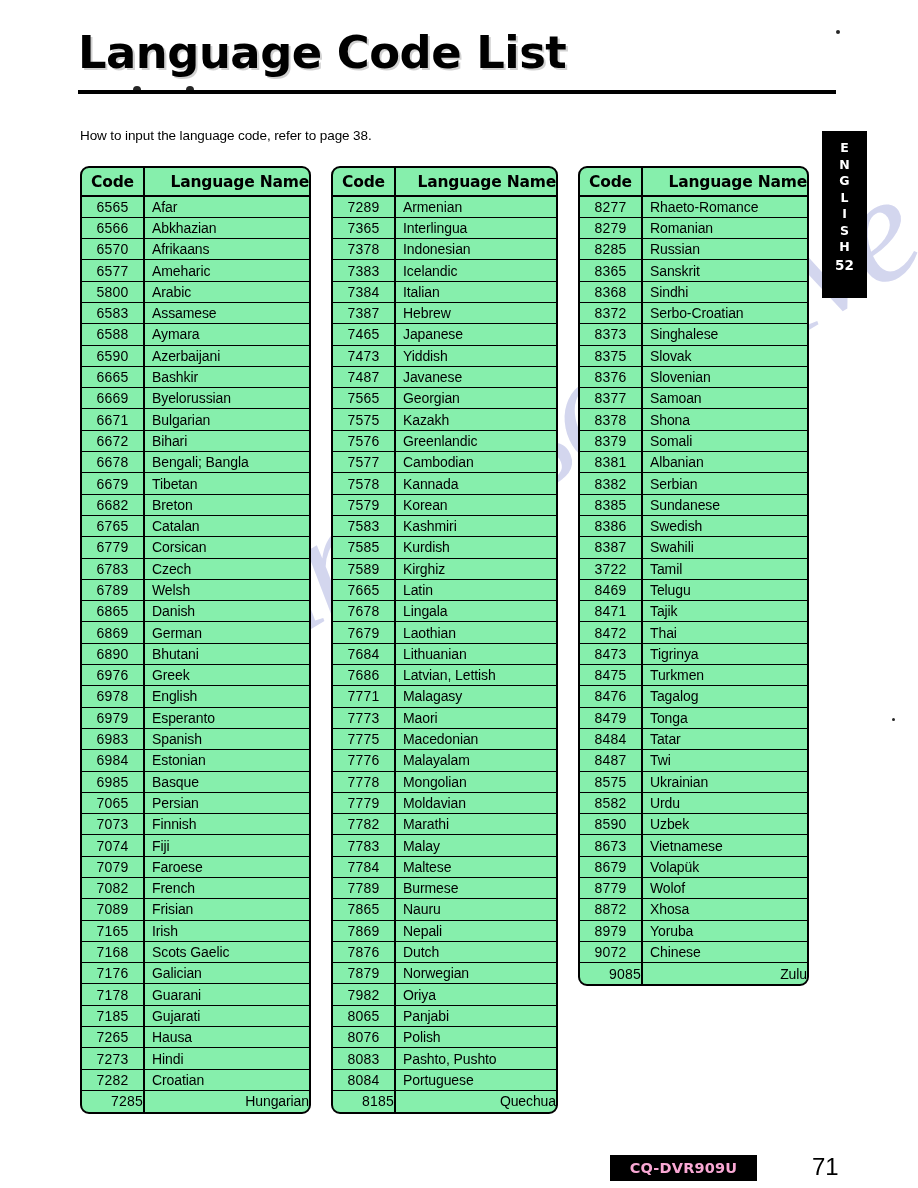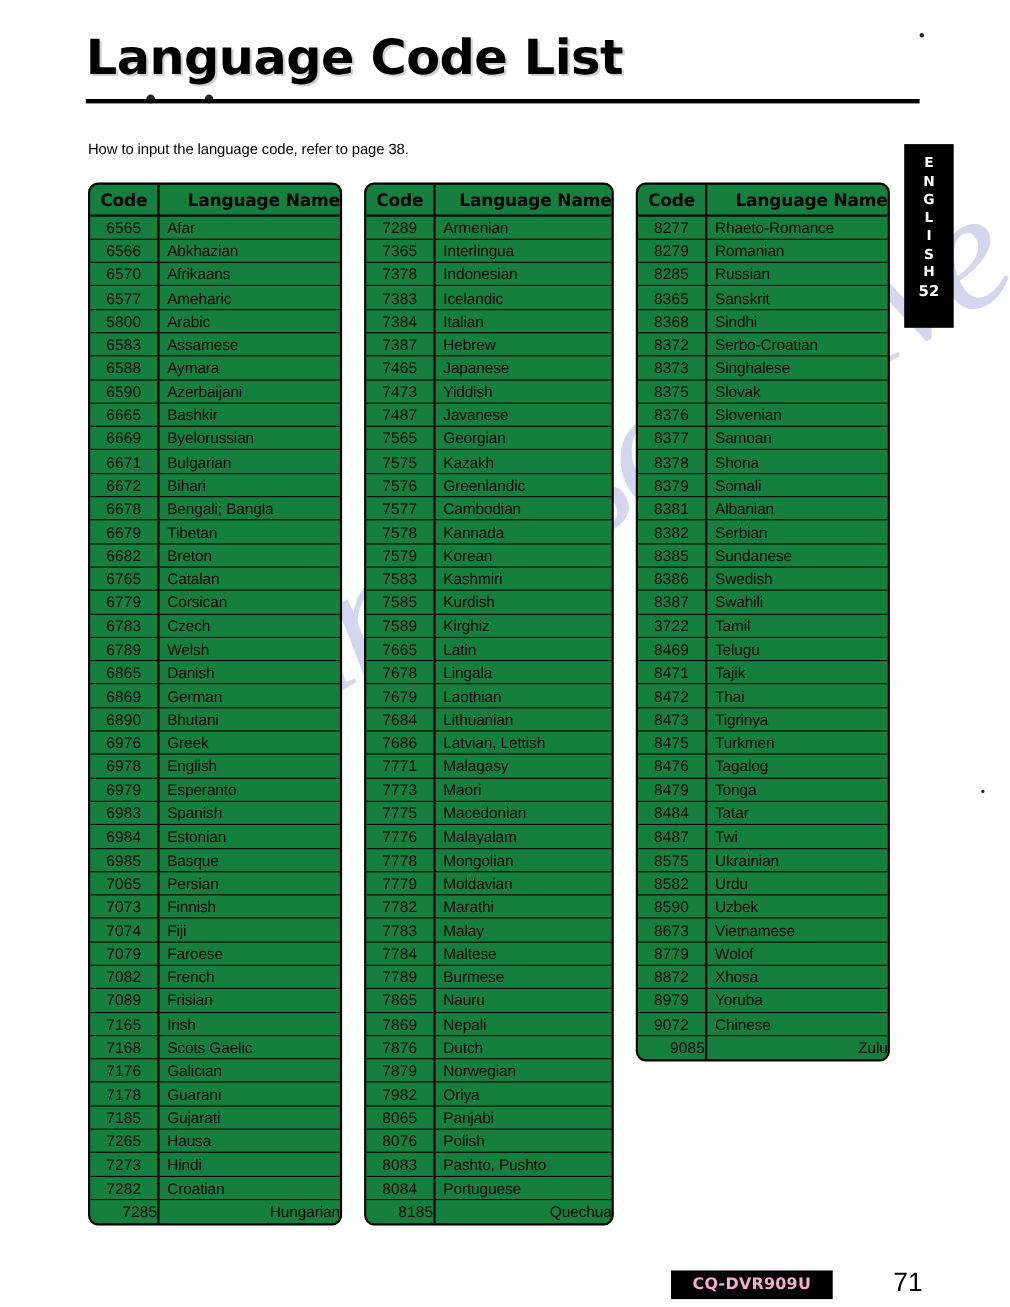--- a/index.html
+++ b/index.html
@@ -115,21 +115,21 @@
     margin-top: 1px;
   }
 
   
   .lang-table {
     position: absolute;
     top: 166px;
     border: 2px solid #000;
     border-radius: 9px;
     box-sizing: border-box;
-    background: #15803d;
+    background: #86efac;
     overflow: hidden;
     z-index: 3;
   }
   #table-col-1 { left: 80px;  width: 231px; }
   #table-col-2 { left: 331px; width: 227px; }
   #table-col-3 { left: 578px; width: 231px; }
 
   .lang-table table {
     border-collapse: collapse;
     width: 100%;
@@ -740,20 +740,24 @@
           </tr>
           <tr>
             <td class="col-code">8590</td>
             <td class="col-name">Uzbek</td>
           </tr>
           <tr>
             <td class="col-code">8673</td>
             <td class="col-name">Vietnamese</td>
           </tr>
           <tr>
+            <td class="col-code">8679</td>
+            <td class="col-name">Volapük</td>
+          </tr>
+          <tr>
             <td class="col-code">8779</td>
             <td class="col-name">Wolof</td>
           </tr>
           <tr>
             <td class="col-code">8872</td>
             <td class="col-name">Xhosa</td>
           </tr>
           <tr>
             <td class="col-code">8979</td>
             <td class="col-name">Yoruba</td>

